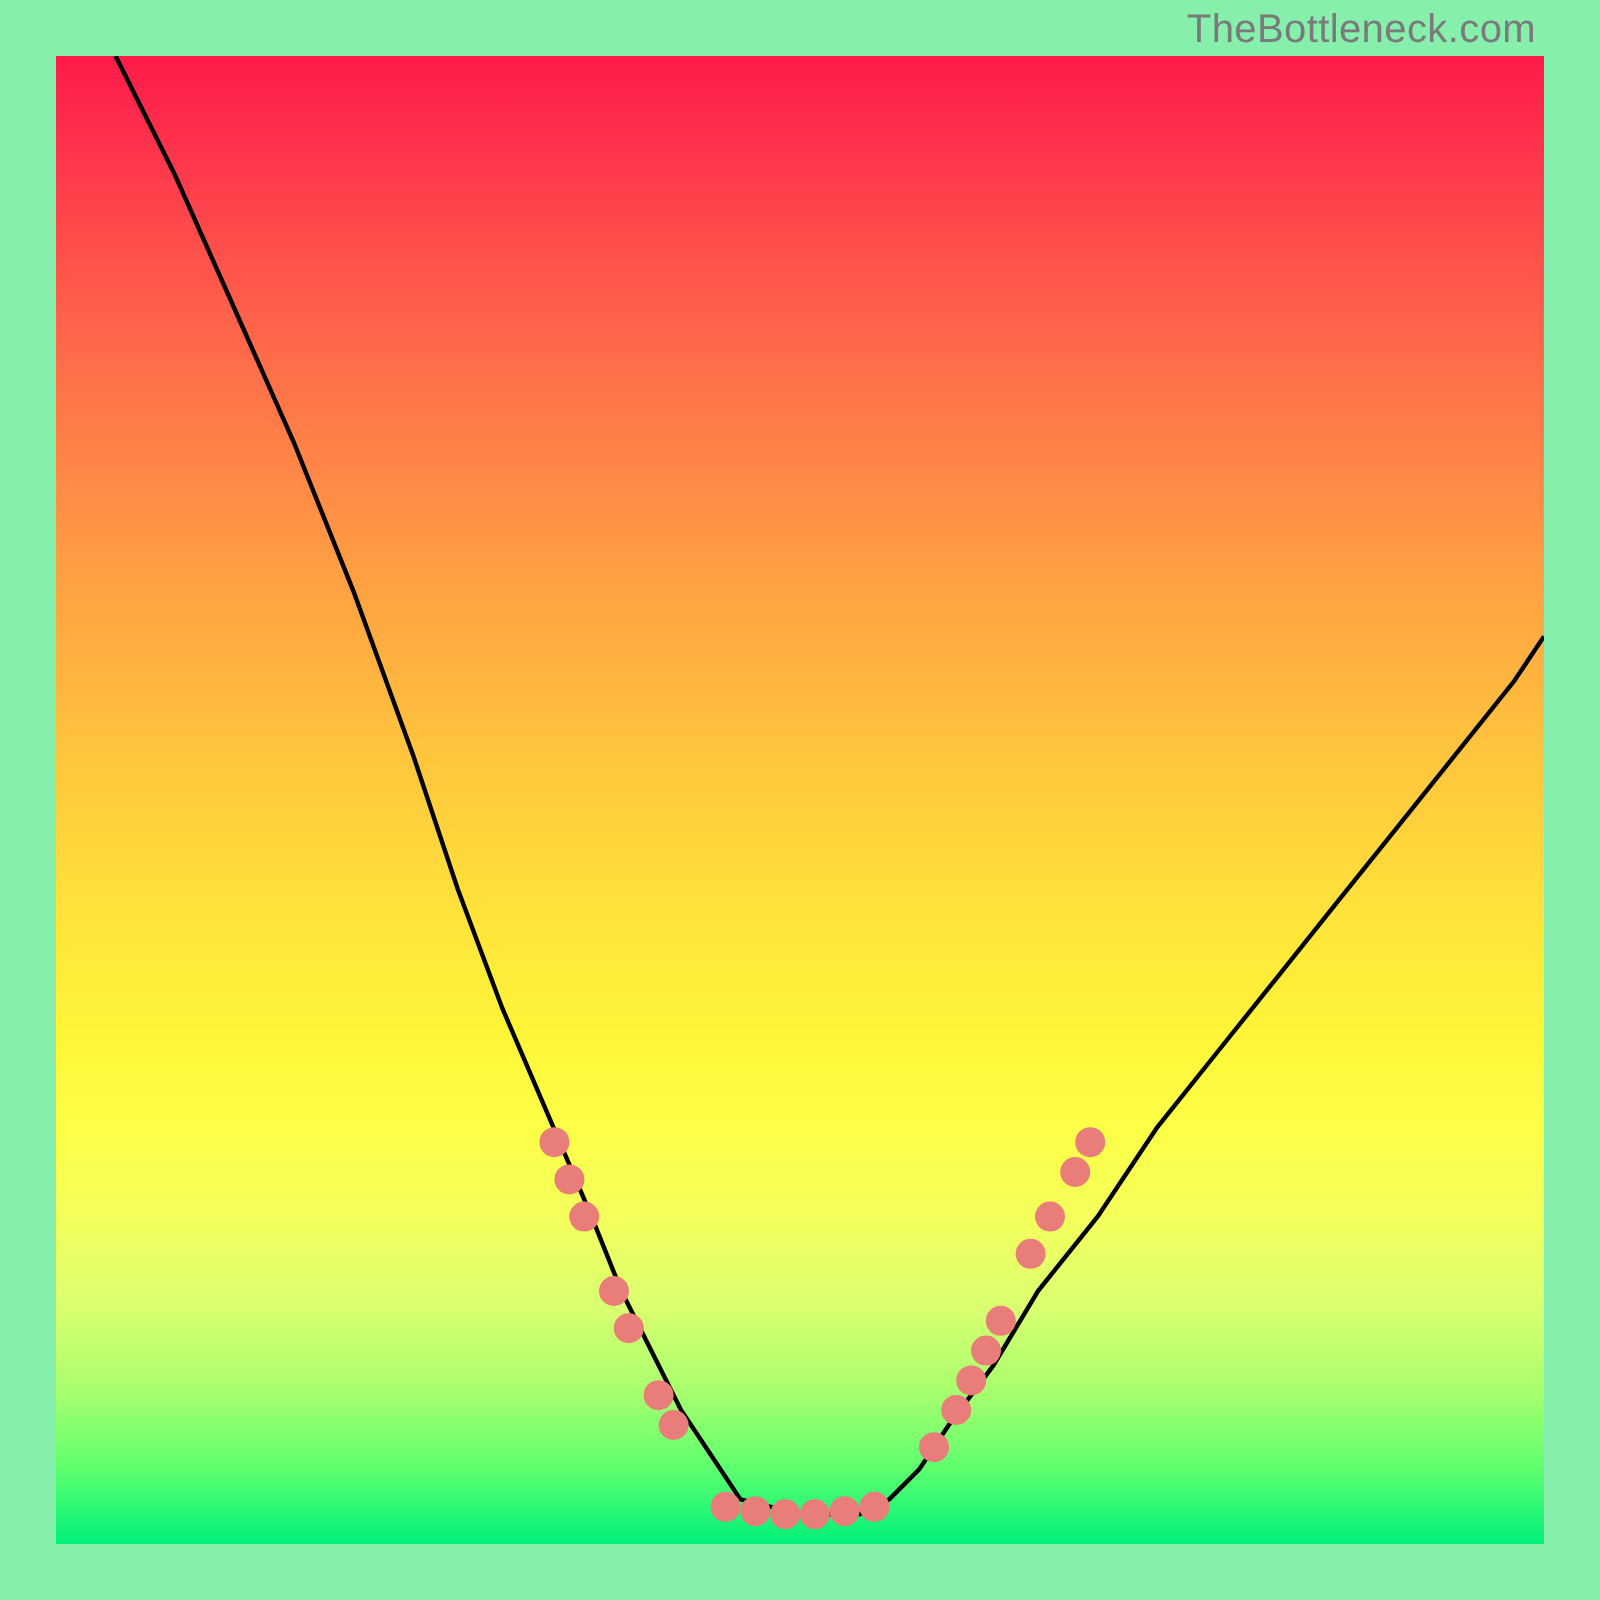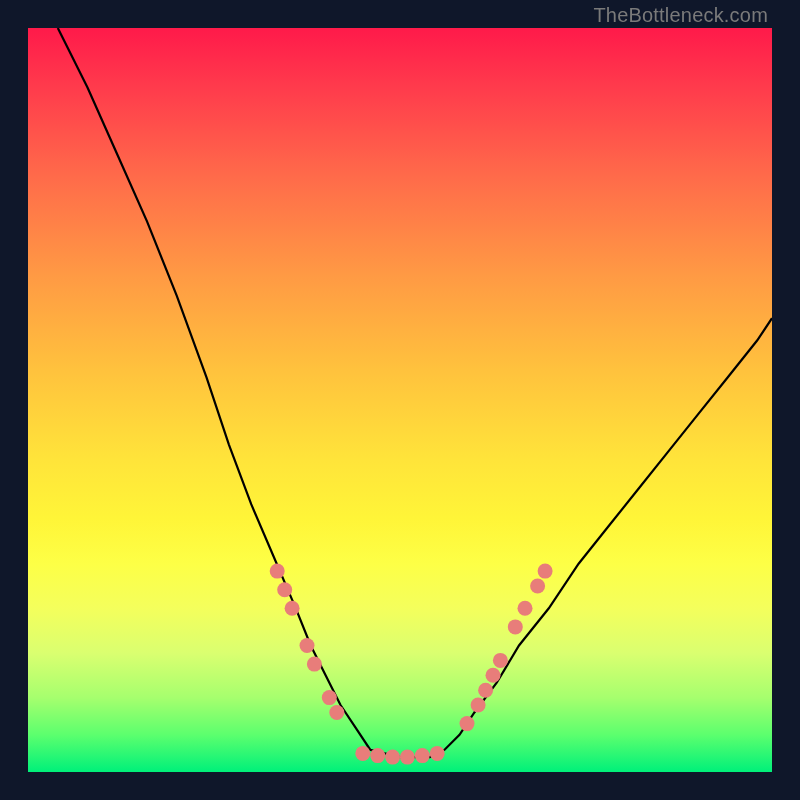--- a/index.html
+++ b/index.html
@@ -10,21 +10,21 @@
     overflow: hidden;
     background: #000;
     font-family: Arial, Helvetica, sans-serif;
   }
   .frame {
     position: absolute;
     top: 0;
     left: 0;
     width: 800px;
     height: 800px;
-    background: #0f172a;
+    background: #86efac;
   }
   .plot-area {
     position: absolute;
     top: 28px;
     left: 28px;
     width: 744px;
     height: 744px;
     overflow: hidden;
   }
   .gradient-bg {

